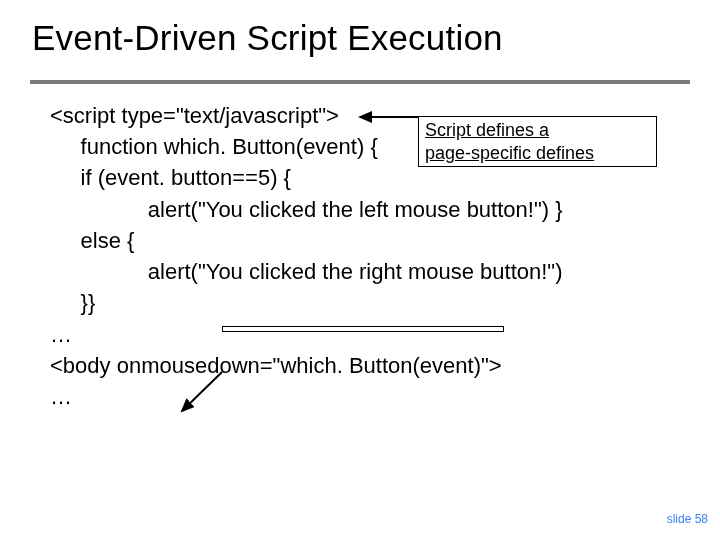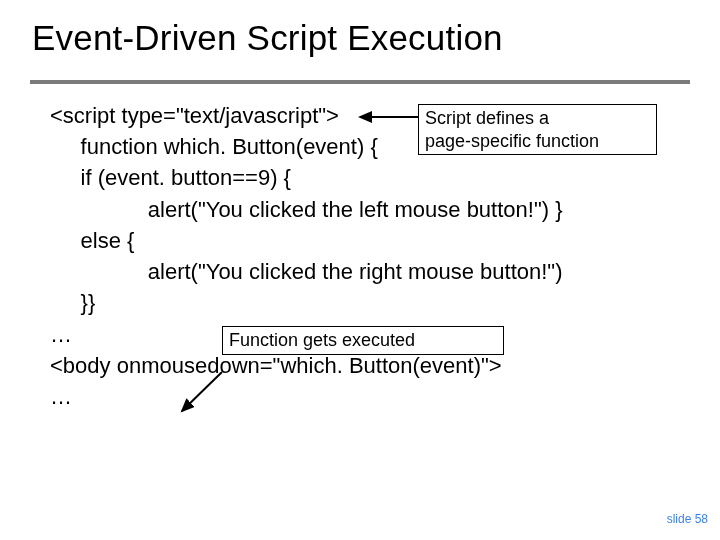--- a/index.html
+++ b/index.html
@@ -51,22 +51,23 @@
     position: absolute;
     background: #fff;
     border: 1px solid #000;
     font-size: 18px;
     line-height: 1.25;
     padding: 2px 6px 2px 6px;
     box-shadow: none;
   }
   .callout.top {
     left: 418px;
-    top: 104px;
+    top: 116px;
     width: 225px;
+    text-decoration: underline;
   }
   .callout.mid {
     left: 222px;
     top: 326px;
     width: 268px;
   }
   .pagenum {
     position: absolute;
     right: 12px;
     bottom: 14px;
@@ -86,37 +87,36 @@
 <body>
 
 <div class="slide">
 
   <div class="title">Event-Driven Script Execution</div>
   <hr class="rule">
 
   <div class="code-area">
     <div class="code-line">&lt;script type="text/javascript"&gt;</div>
     <div class="code-line">     function which. Button(event) {</div>
-    <div class="code-line">     if (event. button==9) {</div>
+    <div class="code-line">     if (event. button==5) {</div>
     <div class="code-line">                alert("You clicked the left mouse button!") }</div>
     <div class="code-line">     else {</div>
     <div class="code-line">                alert("You clicked the right mouse button!")</div>
     <div class="code-line">     }}</div>
     <div class="code-line">…</div>
     <div class="code-line">&lt;body onmousedown="which. Button(event)"&gt;</div>
     <div class="code-line">…</div>
   </div>
 
   <div class="callout top">
     <div>Script defines a</div>
-    <div>page-specific function</div>
+    <div>page-specific defines</div>
   </div>
 
   <div class="callout mid">
-    <div>Function gets executed</div>
   </div>
 
   <svg class="arrows" viewBox="0 0 720 540">
     <defs>
       <marker id="ah" markerWidth="10" markerHeight="10" refX="6" refY="3" orient="auto" markerUnits="strokeWidth">
         <path d="M0,0 L7,3 L0,6 Z" fill="#000"></path>
       </marker>
     </defs>
 
     <line x1="418" y1="117" x2="360" y2="117" stroke="#000" stroke-width="2" marker-end="url(#ah)"></line>

